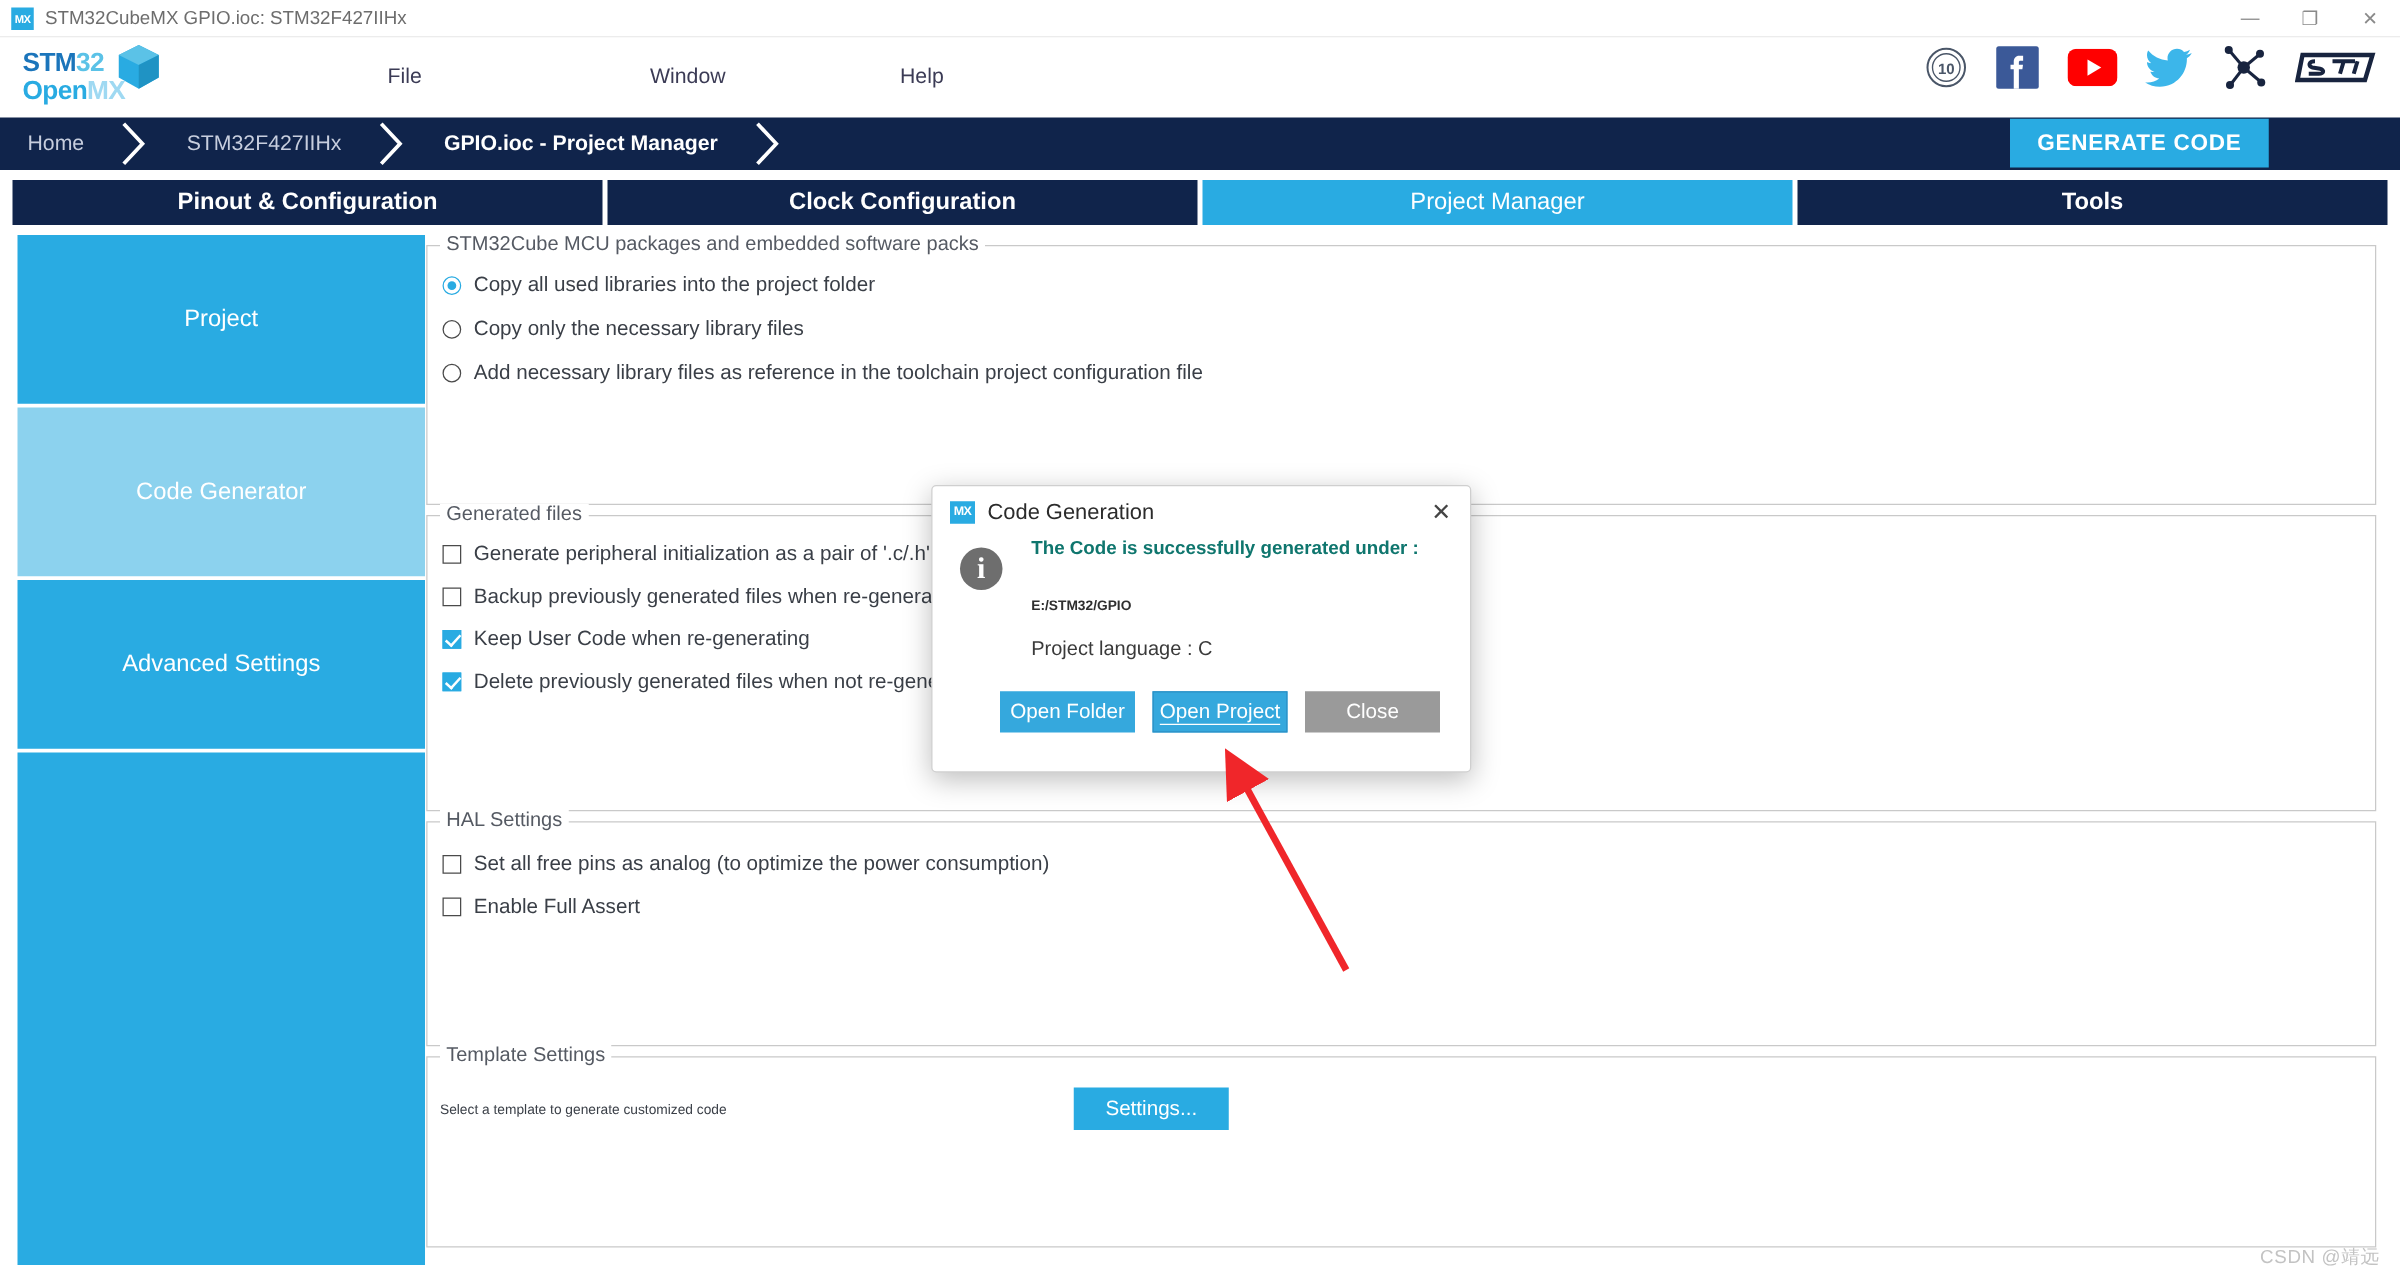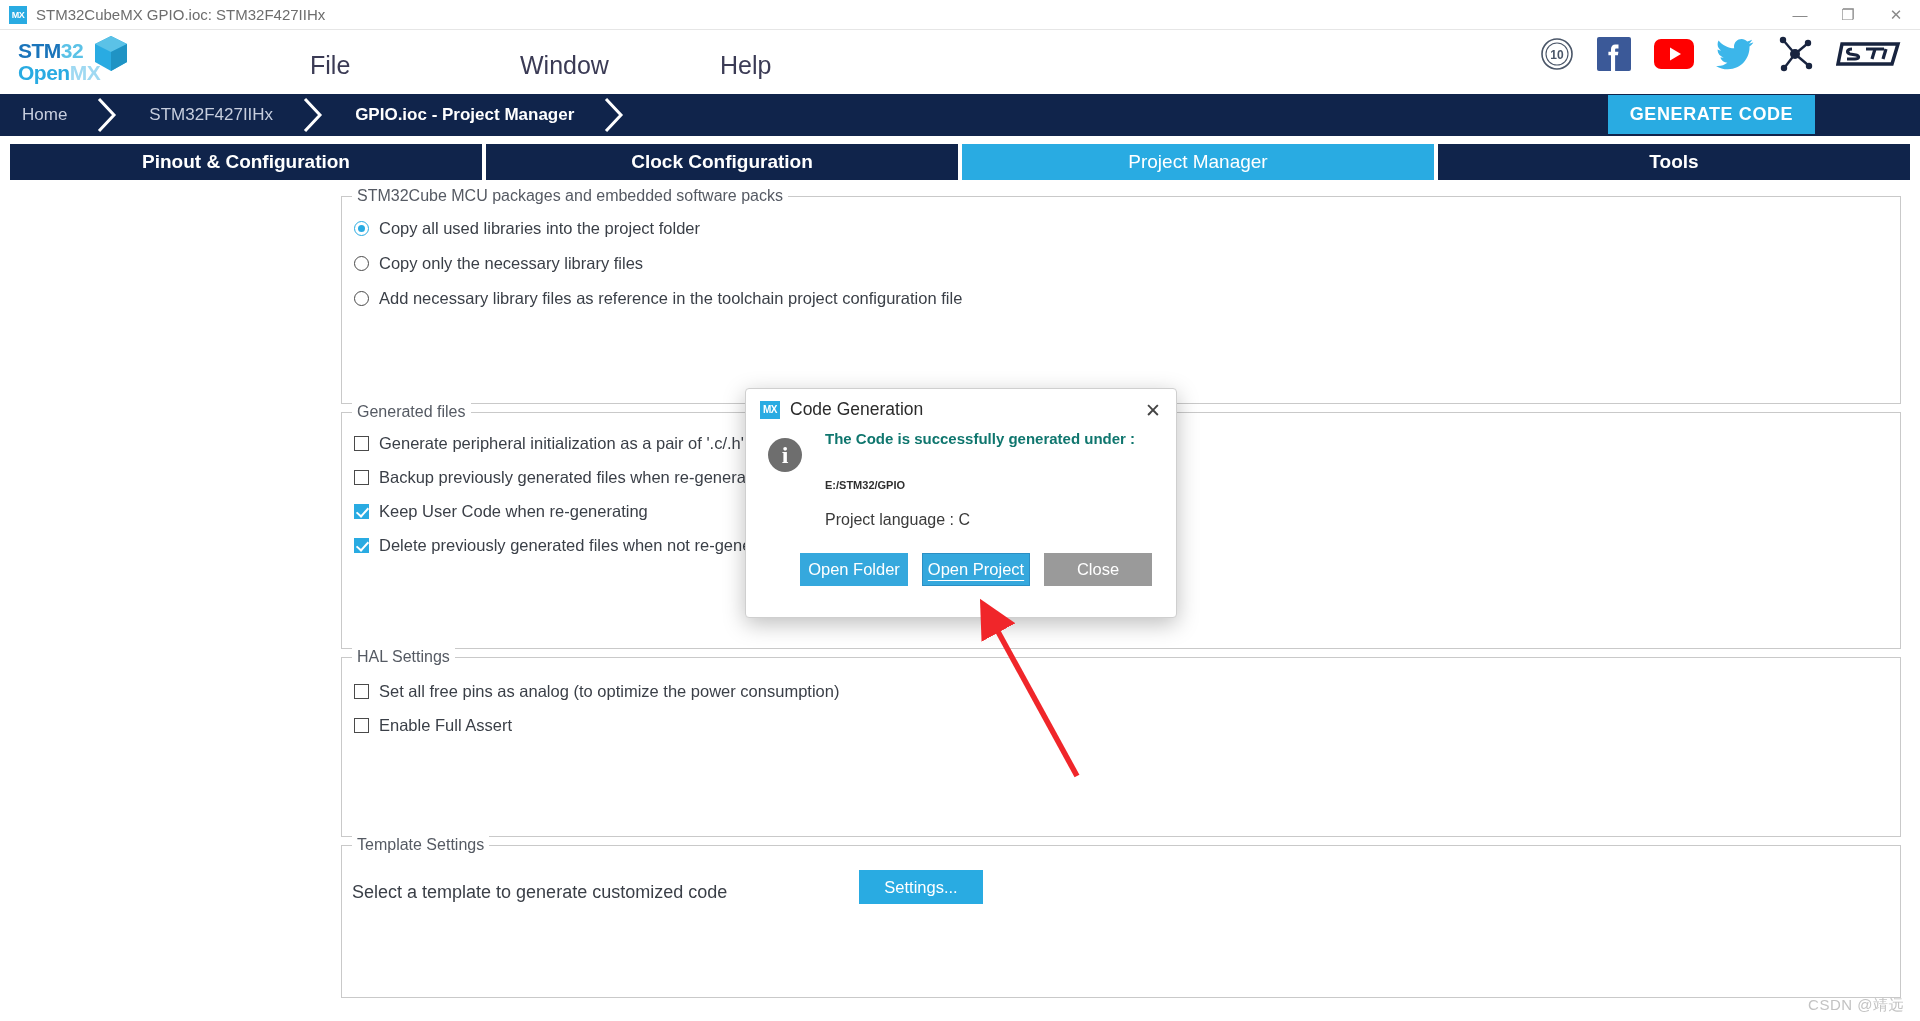--- a/index.html
+++ b/index.html
@@ -34,21 +34,21 @@
     position:absolute; left:0; top:30px; width:1920px; height:64px;
     background:#ffffff; display:flex; align-items:center;
   }
   .logo { position:absolute; left:10px; top:32px; width:120px; height:60px; }
   .logo .l1 { position:absolute; left:8px; top:7px; font-size:21px; font-weight:bold; color:#1b75bb; letter-spacing:-0.5px;}
   .logo .l1 .lt { color:#5bc2e7; }
   .logo .l2 { position:absolute; left:8px; top:29px; font-size:21px; font-weight:bold; color:#29abe2; letter-spacing:-0.5px;}
   .logo .l2 .lt { color:#9fd9f2; }
   .logo .cube { position:absolute; left:82px; top:2px; }
   .menu-item {
-    font-size:25px; color:#3b3b55; padding:4px 10px; cursor:default;
+    font-size:17px; color:#3b3b55; padding:4px 10px; cursor:default;
   }
   .m-file { position:absolute; left:300px; }
   .m-win  { position:absolute; left:510px; }
   .m-help { position:absolute; left:710px; }
 
   .social { position:absolute; right:18px; top:36px; display:flex; align-items:center; gap:22px; }
   .soc { display:flex; align-items:center; justify-content:center; }
 
   
   .crumbbar {
@@ -115,21 +115,21 @@
     width:15px; height:15px; border:1.6px solid #4a4a4a; margin-right:10px;
     position:relative; flex:none; background:#fff;
   }
   .cbox.on { background:#29abe2; border-color:#29abe2; }
   .cbox.on::after {
     content:''; position:absolute; left:4px; top:0px; width:5px; height:10px;
     border-right:2.2px solid #fff; border-bottom:2.2px solid #fff;
     transform:rotate(42deg);
   }
 
-  .tmpl-label { position:absolute; left:10px; top:36px; font-size:18px; color:#3a3f47; }
+  .tmpl-label { position:absolute; left:10px; top:36px; font-size:11px; color:#3a3f47; }
   .settings-btn {
     position:absolute; left:517px; top:24px; width:124px; height:34px;
     background:#29abe2; color:#ffffff; border:none; font-size:16.5px;
     cursor:pointer; font-family:"Liberation Sans", sans-serif;
   }
 
   
   .modal {
     position:absolute; left:745px; top:388px; width:432px; height:230px;
     background:#ffffff; border:1px solid #cfcfcf; border-radius:4px;
@@ -267,20 +267,26 @@
   </div>
   <button class="gen-code">GENERATE CODE</button>
 
   <div class="tabbar">
     <div class="tab">Pinout &amp; Configuration</div>
     <div class="tab">Clock Configuration</div>
     <div class="tab active">Project Manager</div>
     <div class="tab">Tools</div>
   </div>
 
+  <div class="rail">
+    <div class="rail-item i0">Project</div>
+    <div class="rail-item i1">Code Generator</div>
+    <div class="rail-item i2">Advanced Settings</div>
+    <div class="rail-item i3"></div>
+  </div>
 
   <div class="content">
 
     <div class="group g1">
       <div class="g-title">STM32Cube MCU packages and embedded software packs</div>
       <div class="opt" style="left:12px; top:22px;">
         <span class="radio on"></span>
         <span>Copy all used libraries into the project folder</span>
       </div>
       <div class="opt" style="left:12px; top:57px;">

